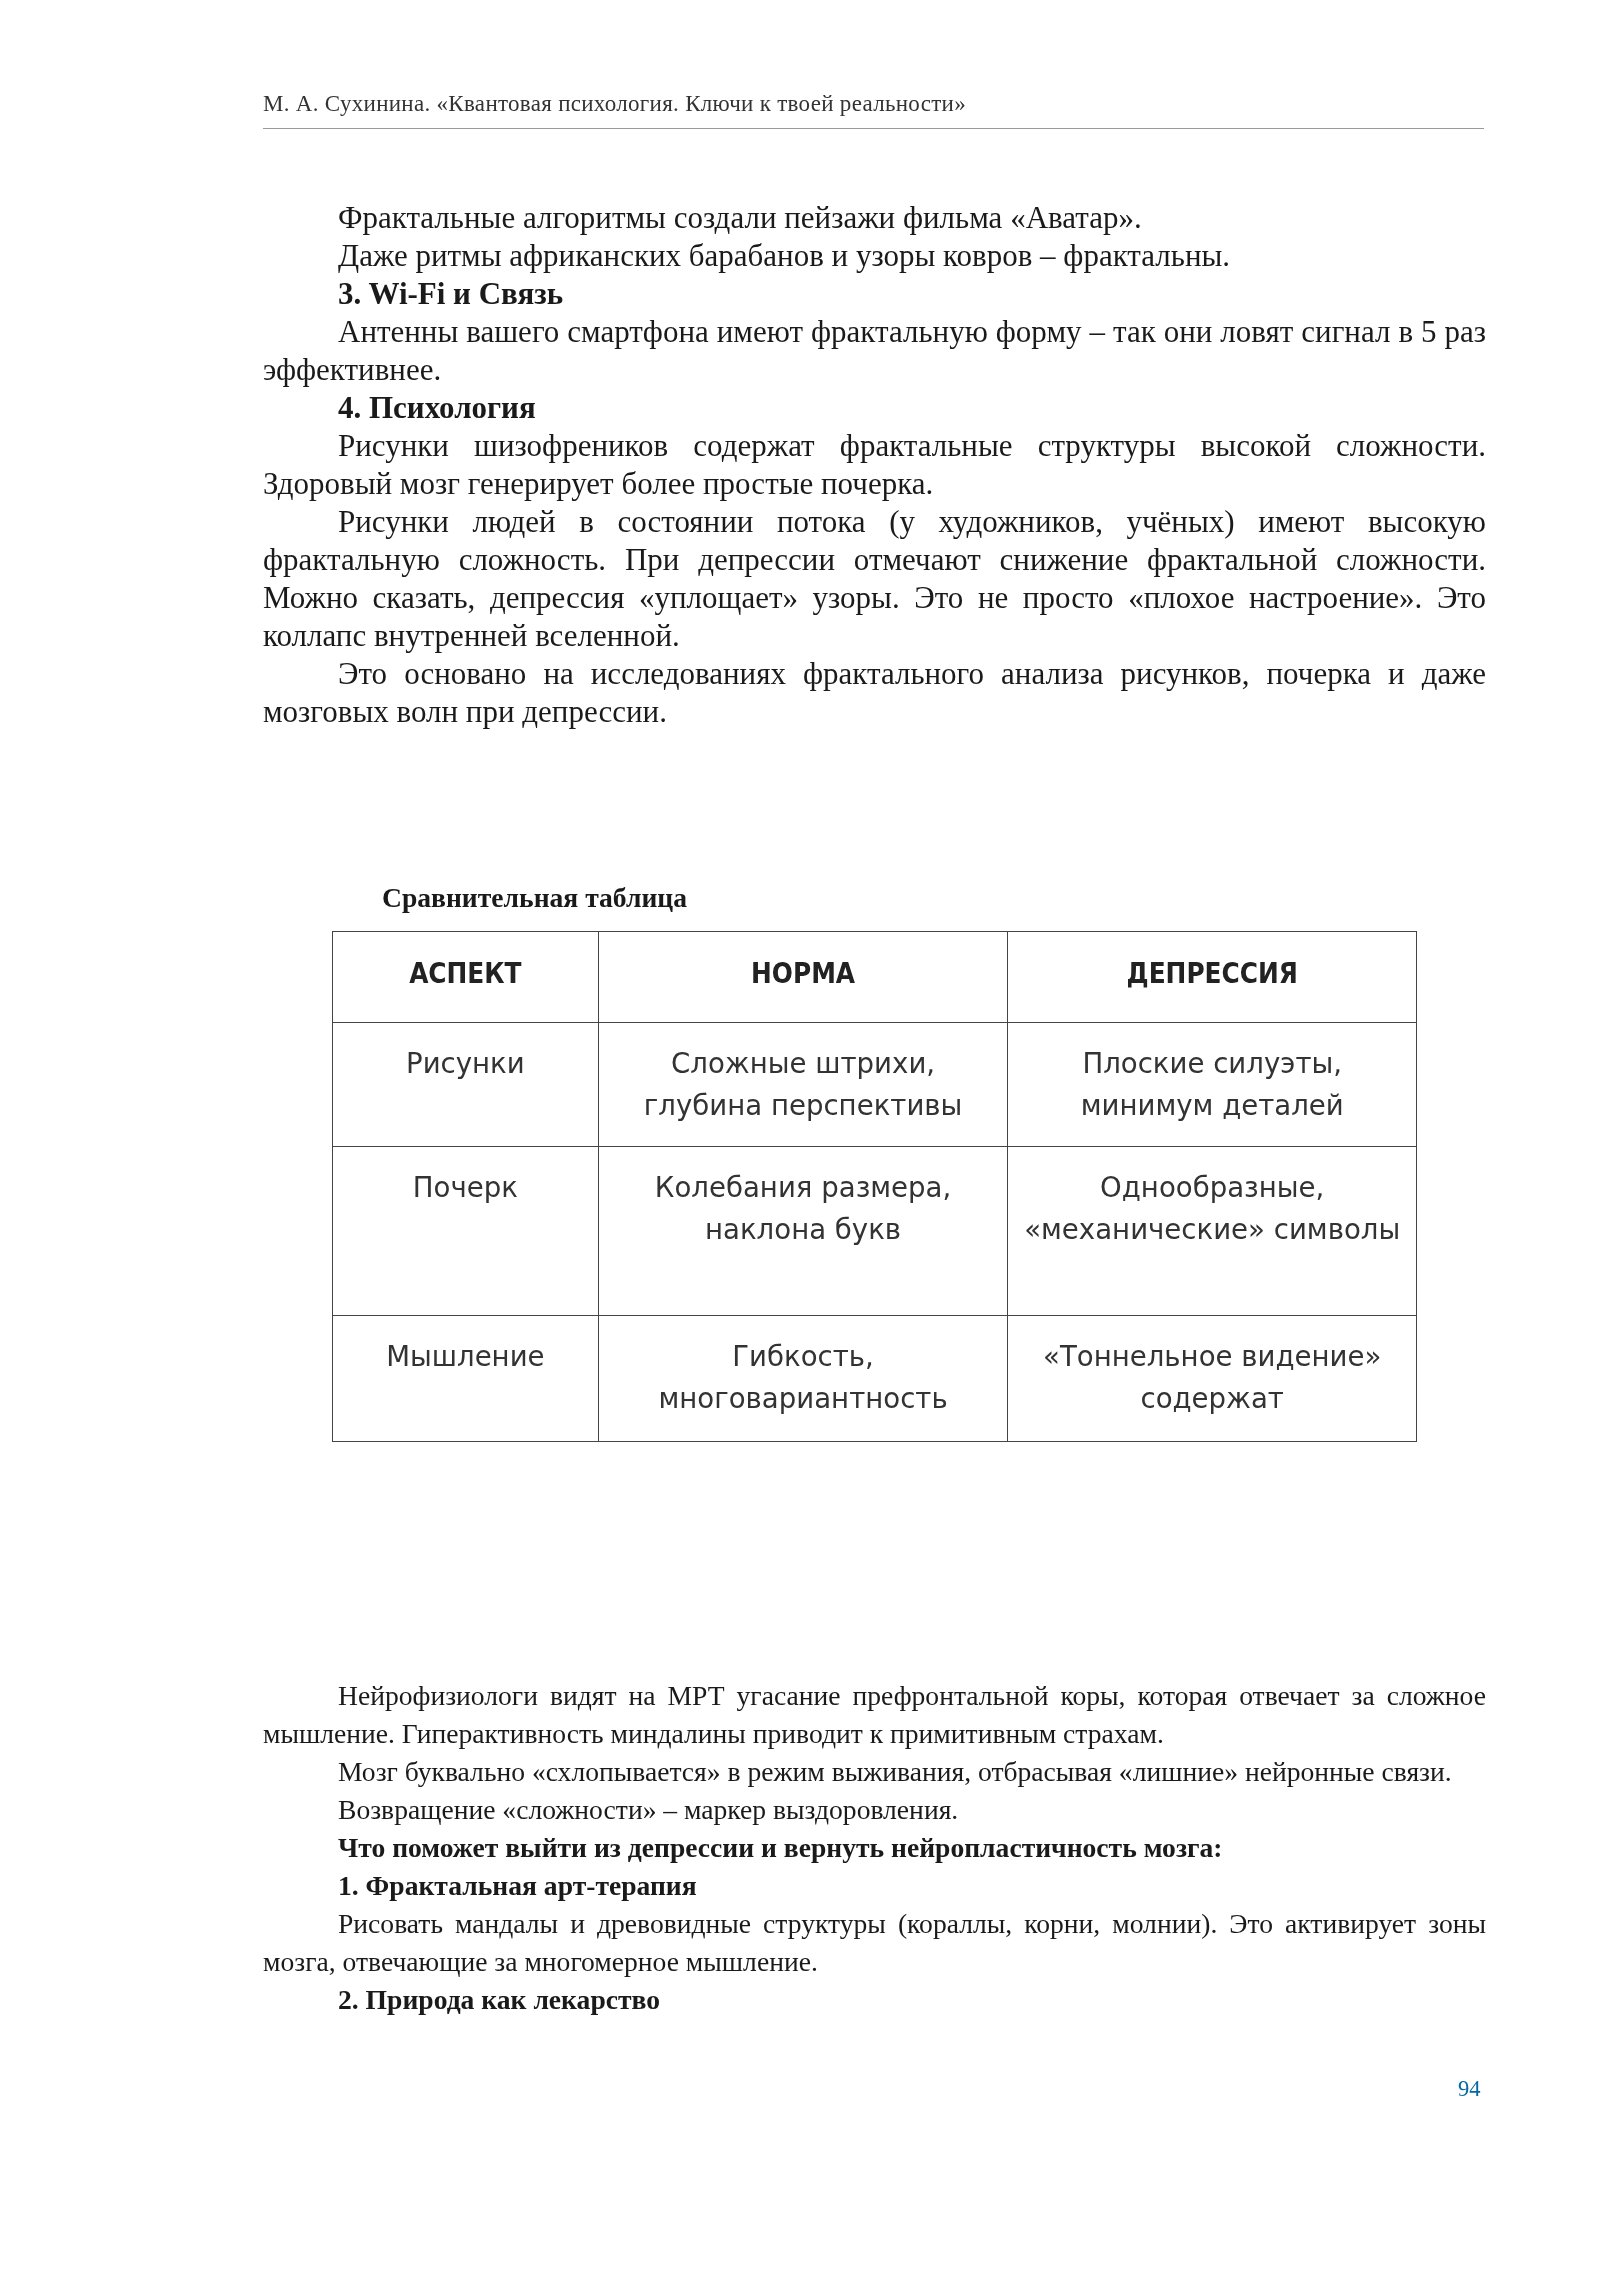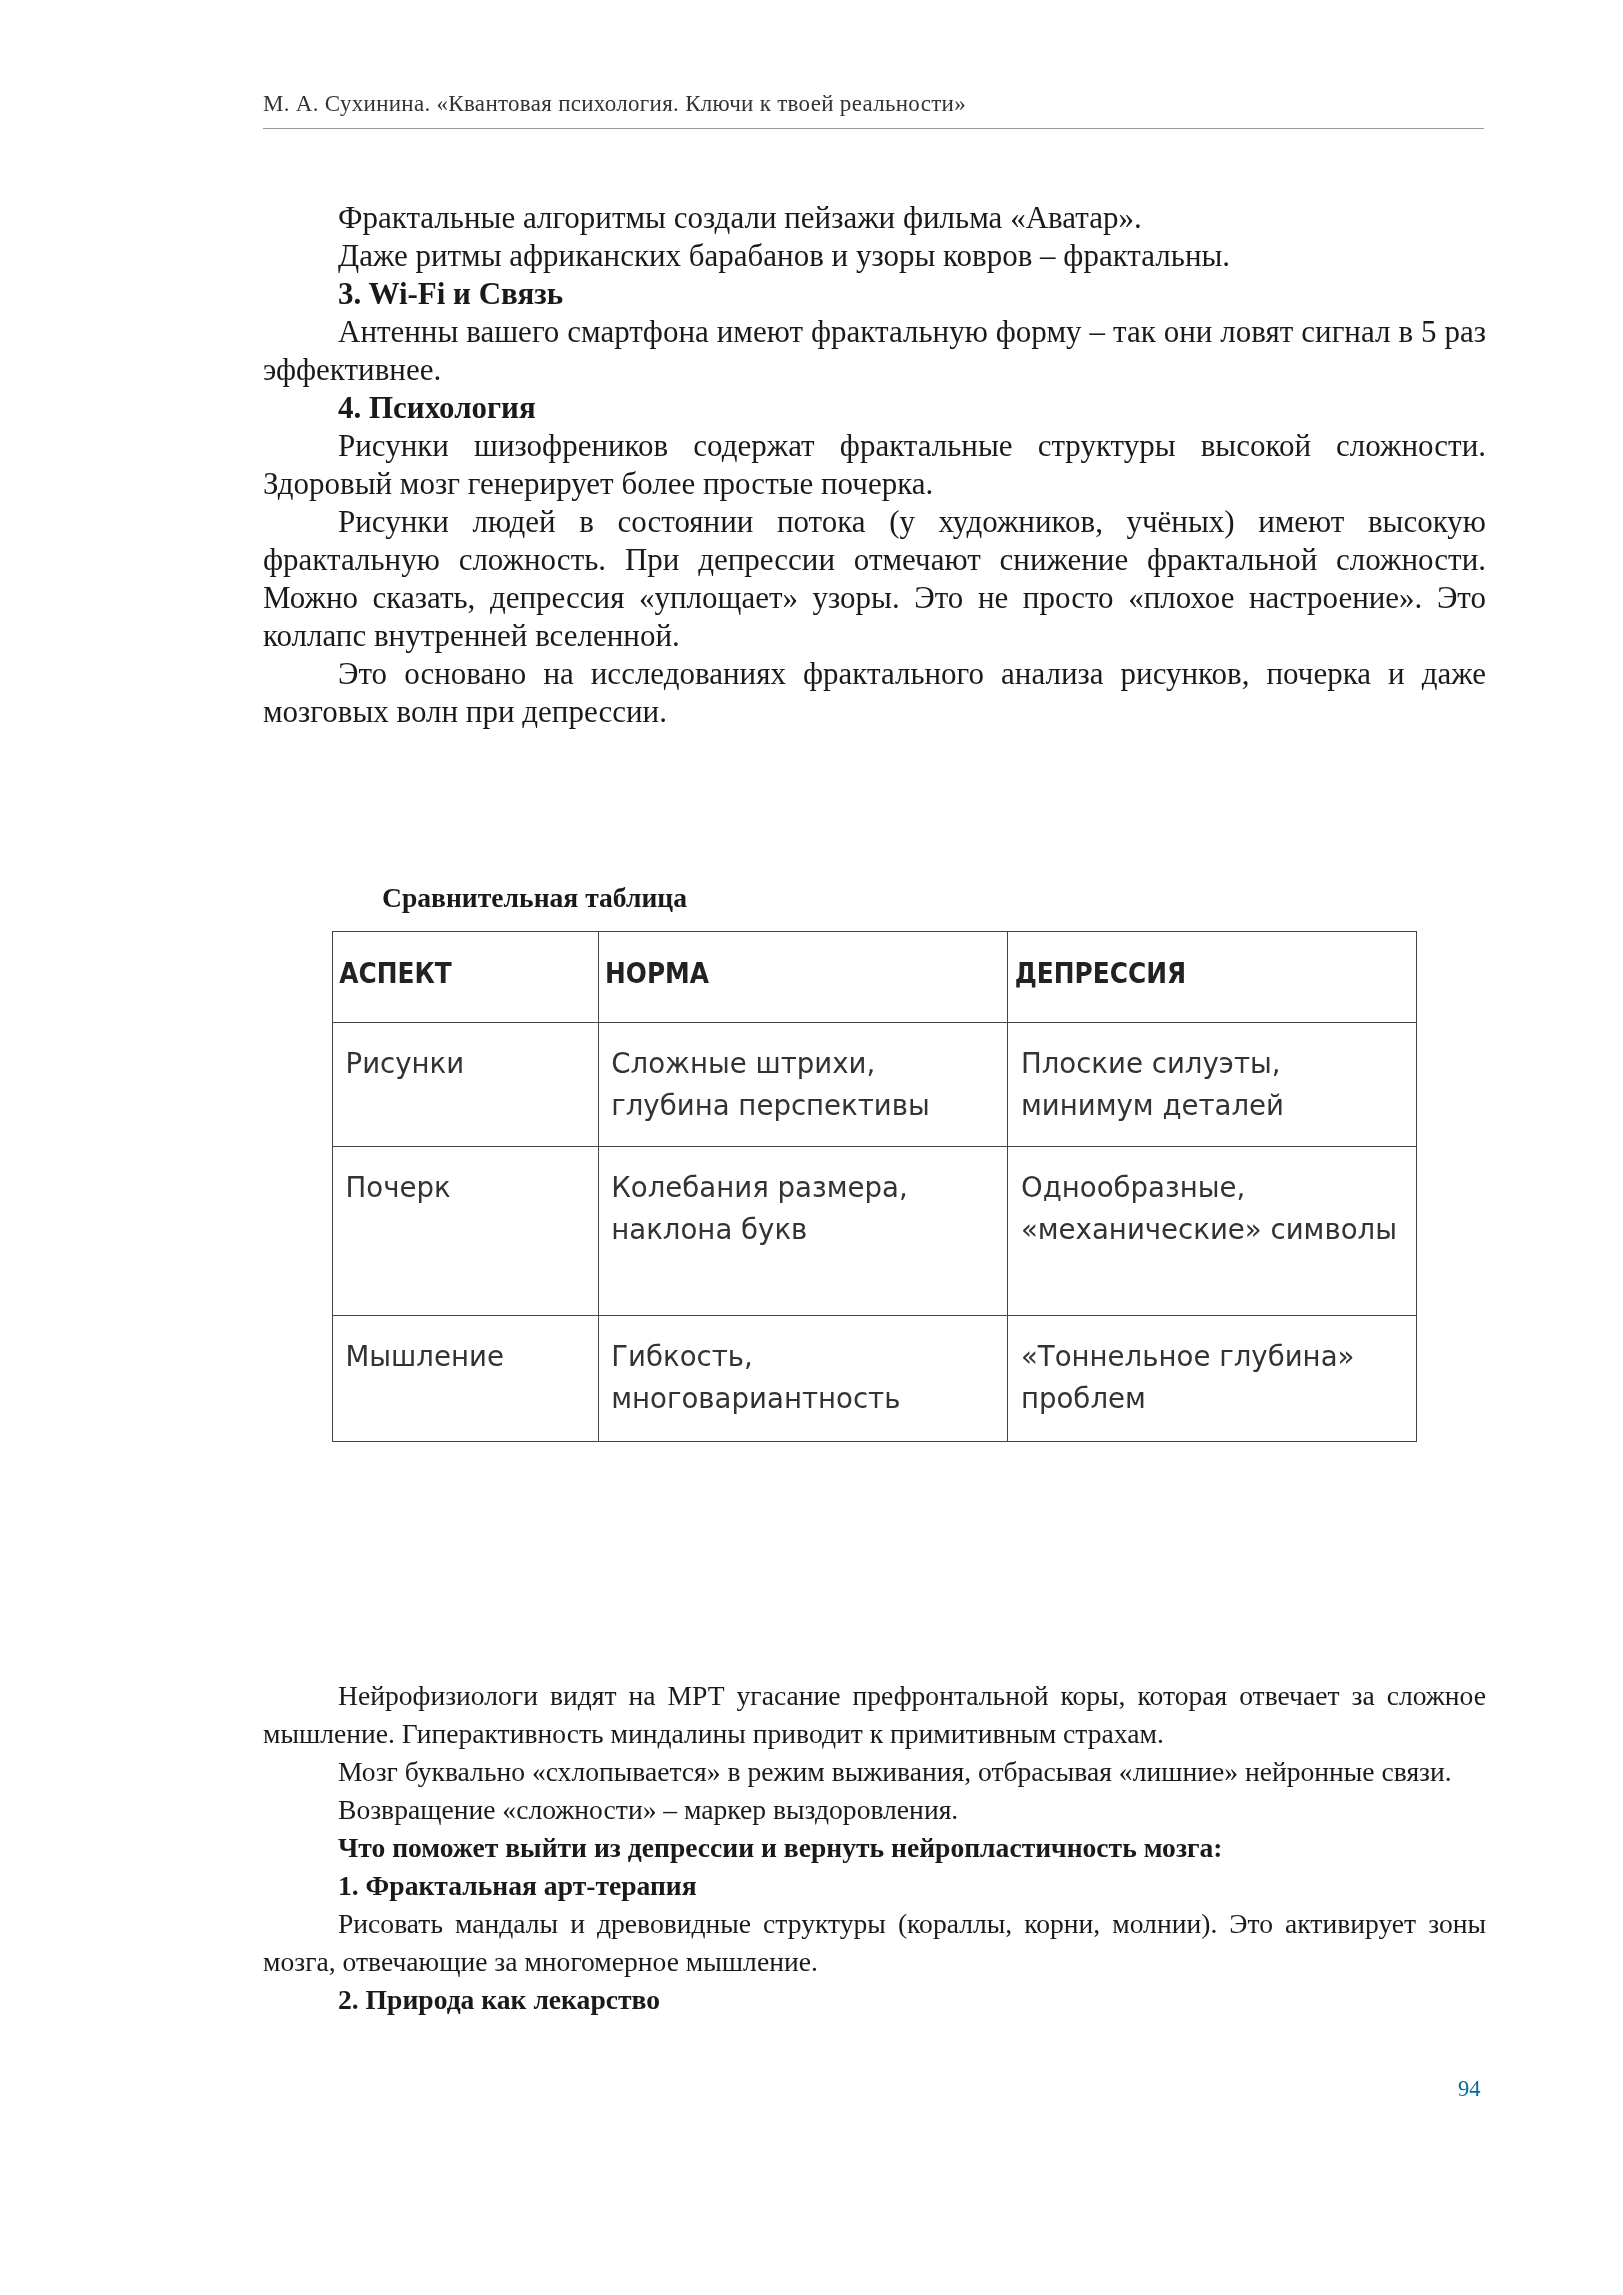--- a/index.html
+++ b/index.html
@@ -5,21 +5,21 @@
   html, body { margin: 0; padding: 0; background: #ffffff; }
   body { width: 1623px; height: 2295px; position: relative; overflow: hidden; font-family: "Liberation Serif", serif; color: #1a1a1a; }
   .header { position: absolute; left: 263px; top: 91px; font-size: 23px; color: #333; letter-spacing: 0.3px; }
   .header-rule { position: absolute; left: 263px; top: 128px; width: 1221px; height: 1.3px; background: #9a9a9a; }
   .body { position: absolute; left: 263px; top: 199px; width: 1223px; font-size: 31px; line-height: 38px; }
   .p { text-align: justify; text-indent: 75px; margin: 0; }
   .p.noj { text-align: left; }
   .h { font-weight: bold; padding-left: 75px; margin: 0; }
   .caption { position: absolute; left: 338px; top: 882px; font-size: 27.6px; font-weight: bold; margin-left: 44px; }
   table.cmp { position: absolute; left: 332px; top: 931px; width: 1085px; border-collapse: collapse; font-family: "DejaVu Sans", sans-serif; color: #333; }
-  table.cmp td, table.cmp th { border: 1.9px solid #444; text-align: left; vertical-align: top; font-size: 27.6px; line-height: 42px; font-weight: normal; padding: 20px 12.5px 0 12.5px; }
+  table.cmp td, table.cmp th { border: 1.9px solid #444; text-align: center; vertical-align: top; font-size: 27.6px; line-height: 42px; font-weight: normal; padding: 20px 12.5px 0 12.5px; }
   table.cmp th { font-weight: bold; font-family: "DejaVu Sans", sans-serif; font-stretch: condensed; font-size: 27.6px; height: 69px; padding: 21px 6.3px 0 6.3px; color: #222; }
   table.cmp col.c1 { width: 266px; }
   table.cmp col.c2 { width: 410px; }
   table.cmp col.c3 { width: 409px; }
   tr.r1 td { height: 103px; }
   tr.r2 td { height: 148px; }
   tr.r3 td { height: 147px; }
   tr.r4 td { height: 105px; }
   .body2 { position: absolute; left: 263px; top: 1677px; width: 1223px; font-size: 27.6px; line-height: 38px; }
   .pagenum { position: absolute; left: 1458px; top: 2076px; font-size: 22.5px; color: #0369a1; }
@@ -61,21 +61,21 @@
     <td>Плоские силуэты, минимум деталей</td>
   </tr>
   <tr class="r2">
     <td>Почерк</td>
     <td>Колебания размера, наклона букв</td>
     <td>Однообразные, «механические» символы</td>
   </tr>
   <tr class="r4">
     <td>Мышление</td>
     <td>Гибкость, многовариантность</td>
-    <td>«Тоннельное глубина» проблем</td>
+    <td>«Тоннельное видение» содержат</td>
   </tr>
 </tbody>
   </table>
 
 <div class="body2">
   <p class="p">Нейрофизиологи видят на МРТ угасание префронтальной коры, которая отвечает за сложное мышление. Гиперактивность миндалины приводит к примитивным страхам.</p>
   <p class="p">Мозг буквально «схлопывается» в режим выживания, отбрасывая «лишние» нейронные связи.</p>
   <p class="p noj">Возвращение «сложности» – маркер выздоровления.</p>
   <p class="h">Что поможет выйти из депрессии и вернуть нейропластичность мозга:</p>
   <p class="h">1. Фрактальная арт-терапия</p>

